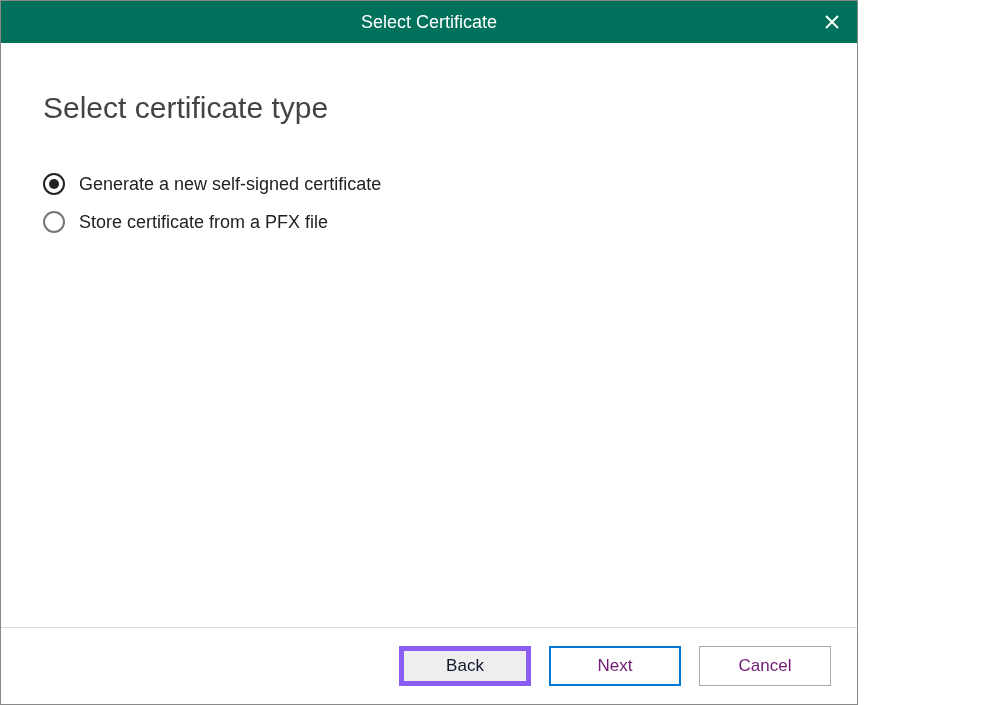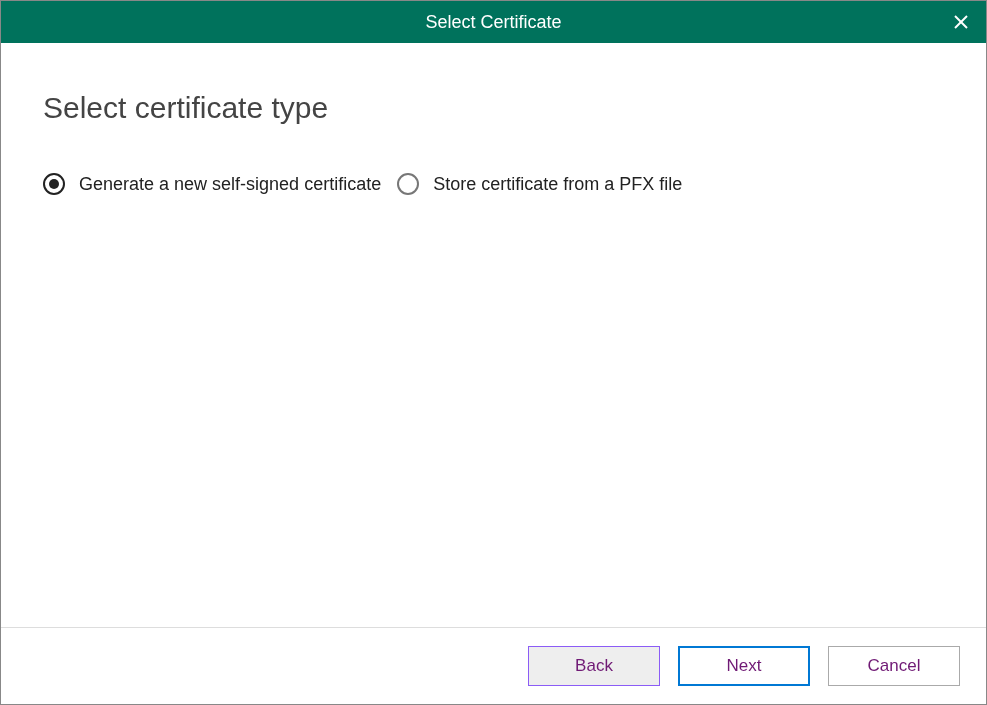--- a/index.html
+++ b/index.html
@@ -8,21 +8,21 @@
       padding: 0;
     }
     body {
       font-family: "Segoe UI", Tahoma, sans-serif;
       background: #ffffff;
       width: 987px;
       height: 705px;
       overflow: hidden;
     }
     .dialog {
-      width: 987px;
+      width: 858px;
       height: 705px;
       border: 1px solid #888;
       display: flex;
       flex-direction: column;
       background: #ffffff;
       justify-content: center;
     }
     .titlebar {
       background: #00725c;
       color: #ffffff;
@@ -64,21 +64,21 @@
       color: #444;
       margin-bottom: 48px;
     }
     .subheading {
       font-size: 18px;
       color: #222;
       margin-bottom: 24px;
     }
     .radio-group {
       display: flex;
-      flex-direction: row;
+      flex-direction: column;
       gap: 16px;
     }
     .radio-option {
       display: flex;
       align-items: center;
       gap: 14px;
       cursor: pointer;
       font-size: 18px;
       color: #222;
     }
@@ -117,22 +117,22 @@
       height: 40px;
       font-size: 17px;
       font-family: inherit;
       background: #ffffff;
       border: 1px solid #aaa;
       cursor: pointer;
       color: #701a75;
     }
     .btn.disabled {
       background: #eeeeee;
-      color: #701a75;
-      border: 1px solid #8b5cf6;
+      color: #0f172a;
+      border: 5px solid #8b5cf6;
       cursor: default;
     }
     .btn.primary {
       border: 2px solid #0078d4;
     }
   </style>
 </head>
 <body>
 
 <div class="dialog">

